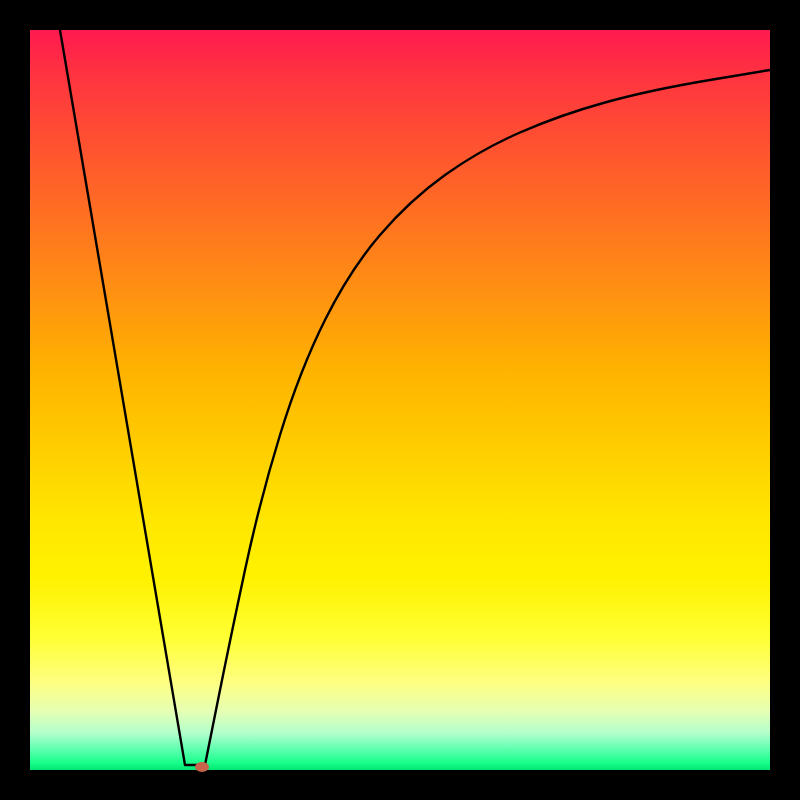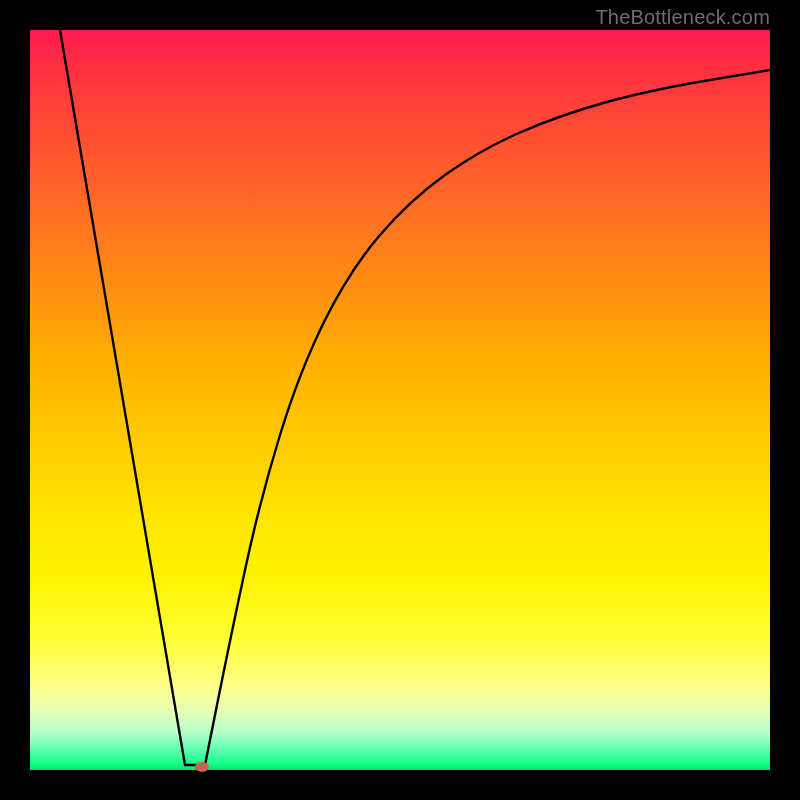--- a/index.html
+++ b/index.html
@@ -66,21 +66,20 @@
     right: 30px;
     color: #6e6e6e;
     font-size: 20px;
     letter-spacing: 0.2px;
   }
 </style>
 </head>
 <body>
 
 <div class="frame">
-  <div class="attribution">TheBottleneck.com</div>
 
   <div class="plot">
     <svg class="curve-svg" viewBox="0 0 740 740" preserveAspectRatio="none">
       <path fill="none" stroke="#000" stroke-width="2.4" stroke-linejoin="round" d="M 30 0.0 L 155 735.0 L 175 735.0 L 175 735.0 Q 175 735.0 187.5 672.5 Q 200 610.0 215 540.0 Q 230 470.0 250 405.0 Q 270 340.0 295 290.0 Q 320 240.0 350 205.0 Q 380 170.0 415 145.0 Q 450 120.0 490 102.5 Q 530 85.0 575 72.5 Q 620 60.0 680 50.0 T 740 40.0" id="curve-path"></path>
     </svg>
     <div class="marker" id="marker" style="left: 172px; top: 737px;"></div>
   </div>
 </div>
 
 </body></html>

